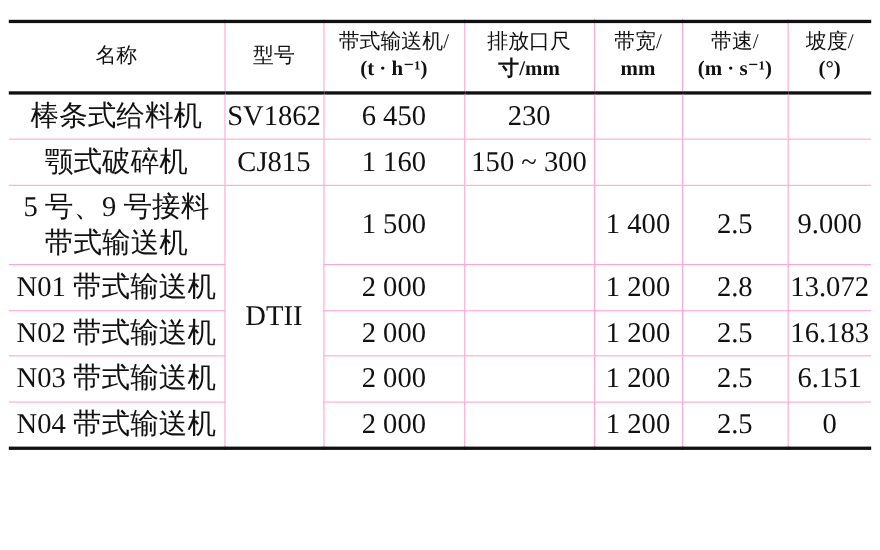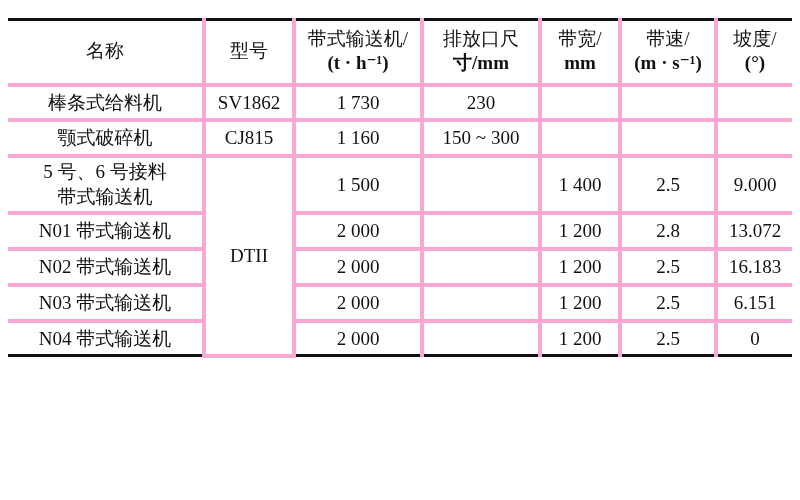--- a/index.html
+++ b/index.html
@@ -26,25 +26,25 @@
   table.spec {
     border-collapse: collapse;
     width: 784px;
     margin: 0 auto;
     table-layout: fixed;
     background: #fff;
   }
 
   table.spec td,
   table.spec th {
-    border: 4px solid #f9a8d4;
+    border: 1px solid #f9a8d4;
     text-align: center;
     vertical-align: middle;
     font-weight: normal;
-    font-size: 19px;
+    font-size: 26px;
     line-height: 1.25;
     padding: 4px 2px;
     color: #111;
   }
 
   
   table.spec {
     border-top: 3px solid #111;
     border-bottom: 3px solid #111;
   }
@@ -135,40 +135,40 @@
           <span class="hdr-line2">(°)</span>
         </td>
       </tr>
     </thead>
 
     <tbody>
 
       <tr>
         <td class="name-cell">棒条式给料机</td>
         <td>SV1862</td>
-        <td>1 730</td>
+        <td>6 450</td>
         <td>230</td>
         <td class="empty"></td>
         <td class="empty"></td>
         <td class="empty"></td>
       </tr>
 
       <tr>
         <td class="name-cell">颚式破碎机</td>
         <td>CJ815</td>
         <td>1 160</td>
         <td>150 ~ 300</td>
         <td class="empty"></td>
         <td class="empty"></td>
         <td class="empty"></td>
       </tr>
 
       <tr>
         <td class="name-cell two-line">
-          <span>5 号、6 号接料</span><br>
+          <span>5 号、9 号接料</span><br>
           <span>带式输送机</span>
         </td>
         <td rowspan="5">DTII</td>
         <td>1 500</td>
         <td class="empty"></td>
         <td>1 400</td>
         <td>2.5</td>
         <td>9.000</td>
       </tr>
 

